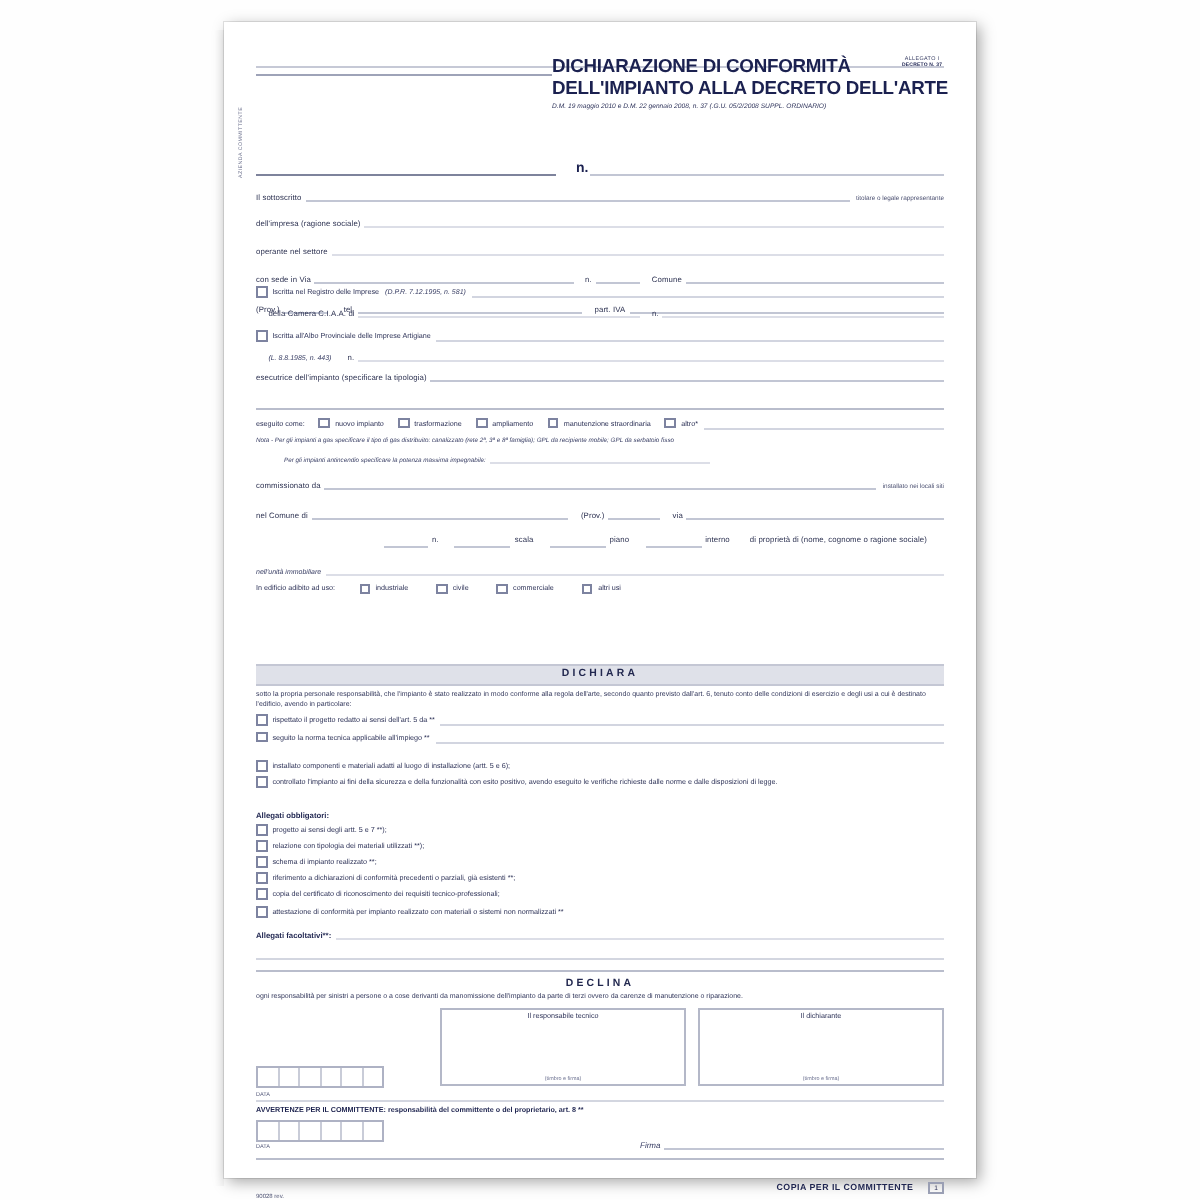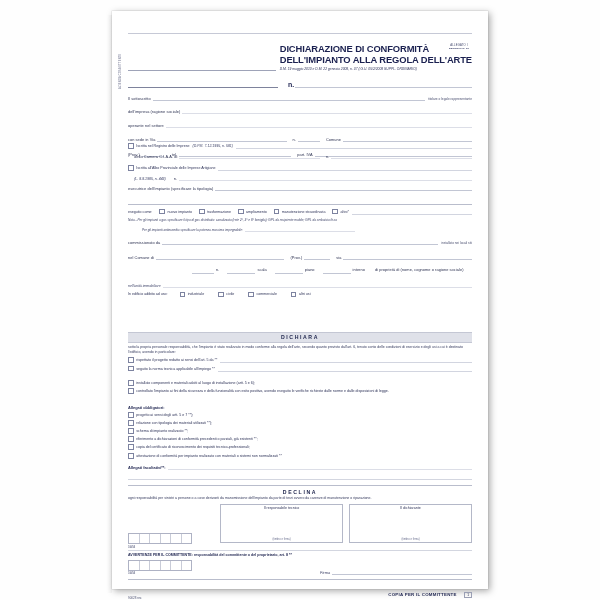--- a/index.html
+++ b/index.html
@@ -29,21 +29,21 @@
   .hrd{border:0;border-top:.6px solid #d3d6e0;height:0;margin:0;}
   .lbl{font-size:3.9px;letter-spacing:.06px;color:#2b3050;white-space:nowrap;}
   .lblit{font-size:3.5px;font-style:italic;color:#3b4066;white-space:nowrap;}
   .tiny{font-size:3.2px;color:#4a4f70;white-space:nowrap;}
   .row{display:flex;align-items:flex-end;}
   .fill{flex:1;border-bottom:.6px solid #c2c6d4;height:6.5px;margin-left:2px;}
   .fill.d{border-bottom:.6px solid #dcdee7;}
 
   
   .topline{position:absolute;left:0;top:12px;width:344px;border-top:.8px solid #c6c9d6;}
-  .hdr{position:absolute;left:0;top:22px;width:344px;display:flex;align-items:flex-end;}
+  .hdr{position:absolute;left:0;top:6px;width:344px;display:flex;}
   .hdr-left{width:152px;padding-top:10px;}
   .hdr-left .lineA{border-top:.8px solid #9ea3b8;width:148px;}
   .hdr-right{flex:1;position:relative;}
   .title1,.title2{
     font-family:"Liberation Sans", sans-serif;font-weight:bold;
     font-size:9.4px;letter-spacing:-.12px;color:#1b2150;line-height:11px;white-space:nowrap;
   }
   .subtitle{font-size:3.3px;font-style:italic;color:#2b3058;letter-spacing:.02px;margin-top:1.5px;white-space:nowrap;}
   .logo{position:absolute;right:0;top:1px;width:26px;text-align:center;}
   .logo .lg1{font-size:2.7px;color:#3b4066;letter-spacing:.2px;}
@@ -108,21 +108,21 @@
       <div class="topline"></div>
 
       <div class="vtext">AZIENDA  COMMITTENTE</div>
 
       <div class="hdr">
         <div class="hdr-left">
           <div class="lineA"></div>
         </div>
         <div class="hdr-right">
           <div class="title1">DICHIARAZIONE DI CONFORMITÀ</div>
-          <div class="title2">DELL'IMPIANTO ALLA REGOLA DELL'ARTE</div>
+          <div class="title2">DELL'IMPIANTO ALLA DECRETO DELL'ARTE</div>
           <div class="subtitle">D.M. 19 maggio 2010 e D.M. 22 gennaio 2008, n. 37 (.G.U. 05/2/2008 SUPPL. ORDINARIO)</div>
           <div class="logo">
             <div class="lg1">ALLEGATO I</div>
             <div class="lg2">DECRETO N. 37</div>
           </div>
         </div>
       </div>
 
       <div class="numrow">
         <div class="leftline"></div>

